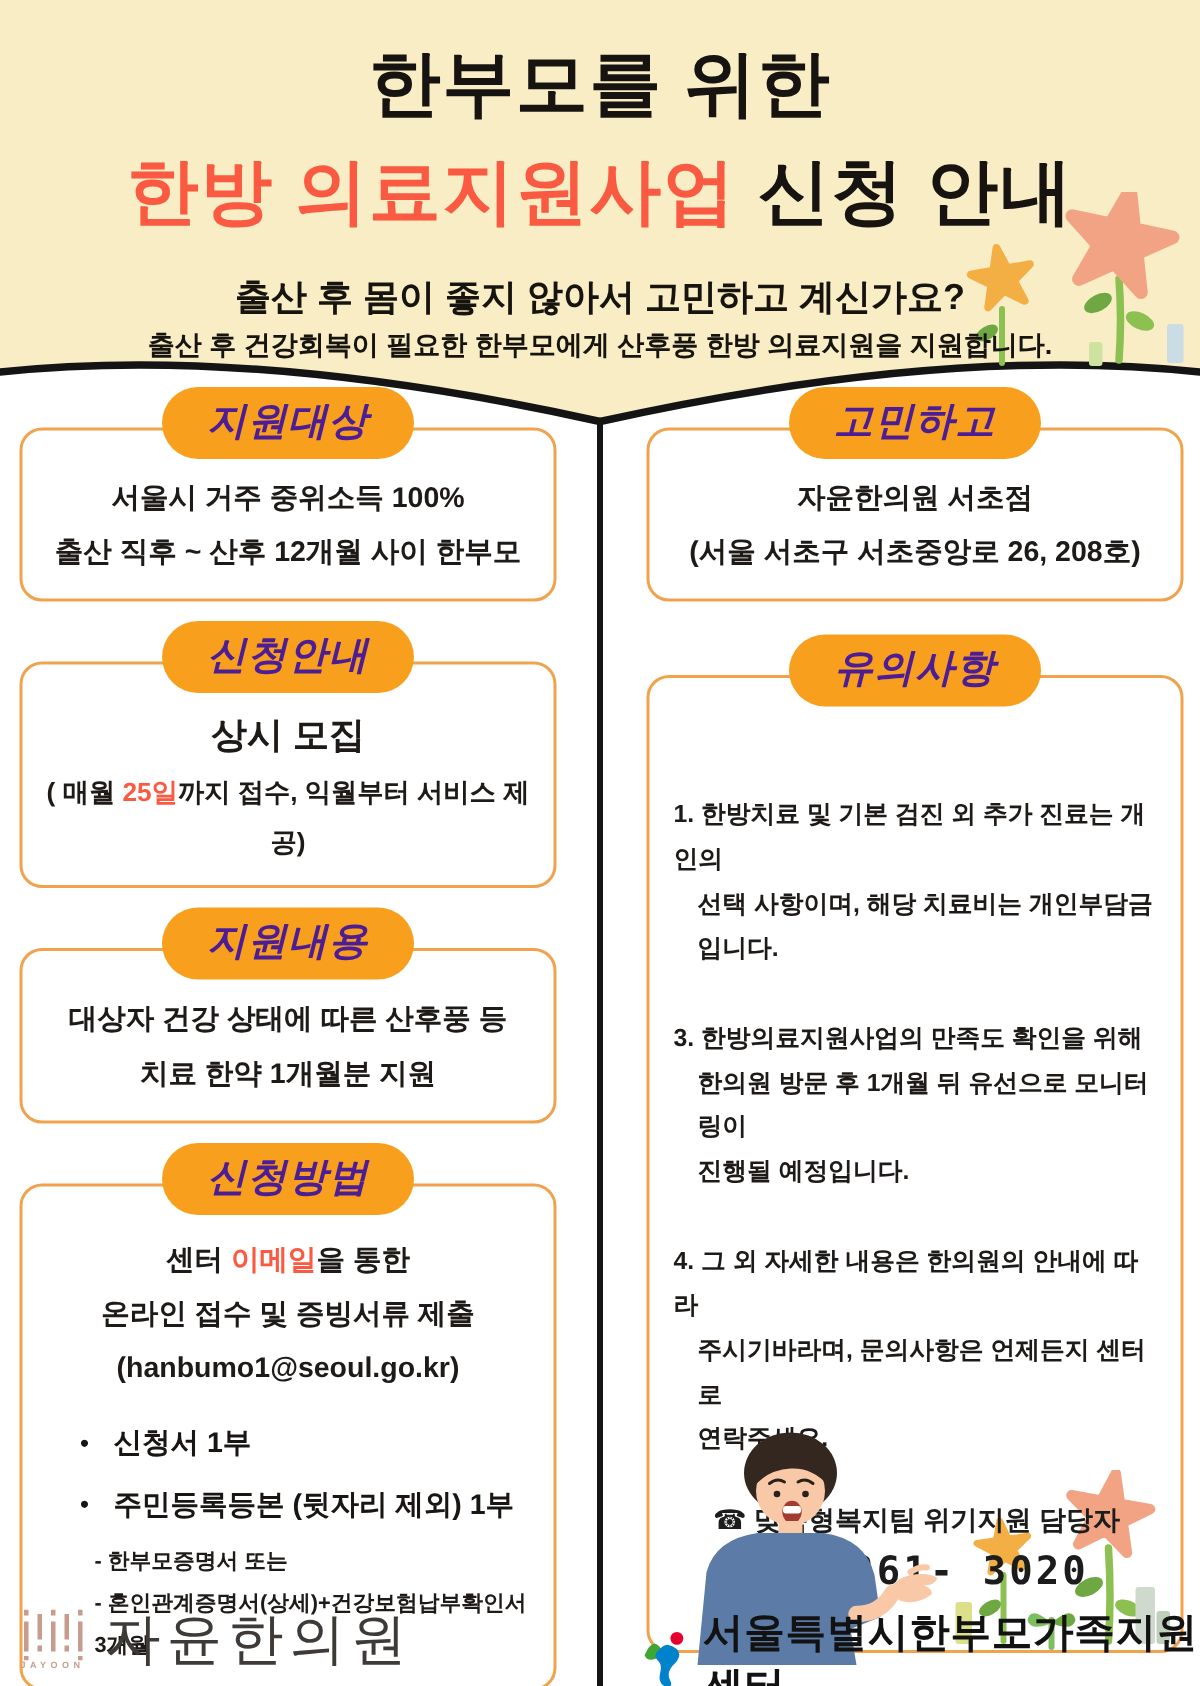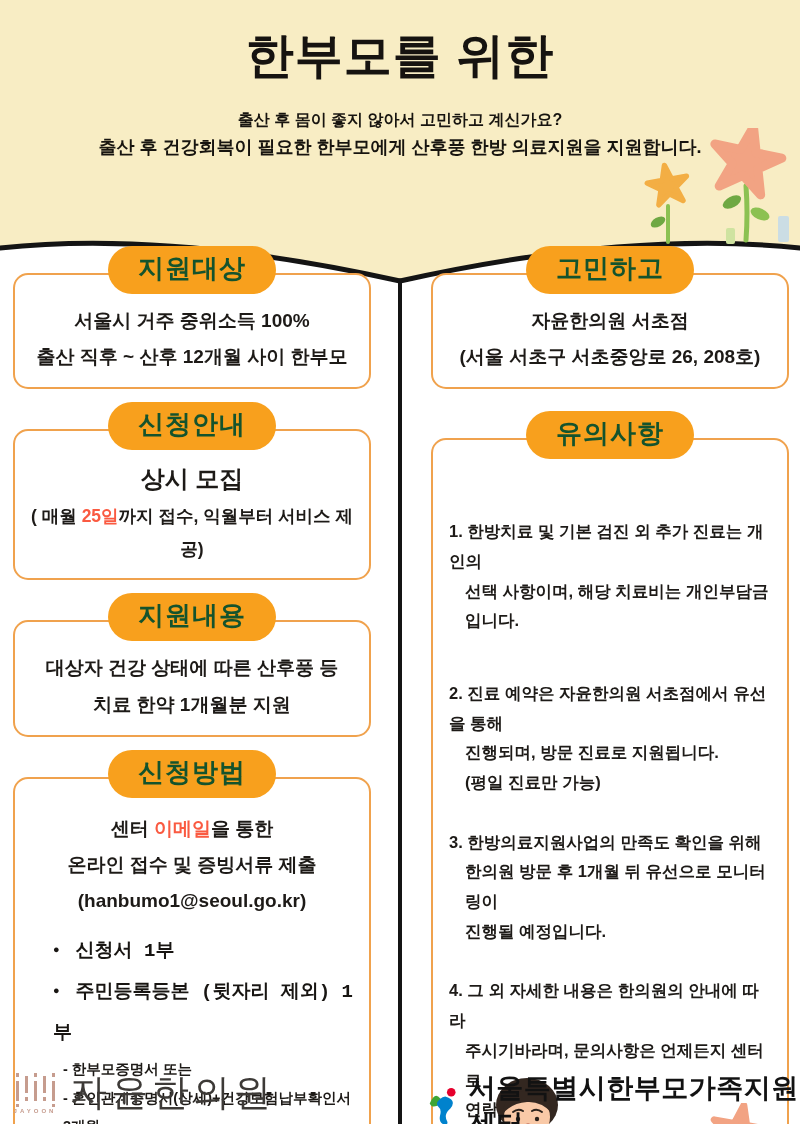--- a/index.html
+++ b/index.html
@@ -8,49 +8,49 @@
   #poster {
     position:relative; width:800px; height:1124px; margin:0 auto;
     background:#F8EDC4; overflow:hidden; color:#1C1C1C;
   }
   
   .header { position:absolute; top:0; left:0; width:800px; text-align:center; z-index:3; }
   .title-l1 { margin-top:24px; font-size:48px; font-weight:900; letter-spacing:1px; color:#161310; }
   .title-l2 { margin-top:8px; font-size:48px; font-weight:900; letter-spacing:1px; color:#161310; }
   .title-accent { color:#FA5A41; }
   .subtitle { font-weight:800; color:#17140f; }
-  .sub1 { margin-top:22px; font-size:16px; }
+  .sub1 { margin-top:22px; font-size:24px; }
   .sub2 { margin-top:4px; font-size:18px; }
   
   .decor-top { position:absolute; top:128px; right:0; z-index:2; }
   
   .book { position:absolute; top:0; left:0; z-index:1; }
   
   .col { position:absolute; top:246px; width:358px; z-index:3; }
   .col-left  { left:13px; }
   .col-right { left:431px; }
   .badge {
-    position:relative; z-index:2; width:fit-content; margin:0 auto -21px;
-    background:#F8A01D; color:#14532d; font-weight:800; font-size:26px;
-    padding:5px 30px 8px; border-radius:28px; letter-spacing:1px;
+    position:relative; z-index:2; width:fit-content; margin:12px auto -21px;
+    background:#F8A01D; color:#4c1d95; font-weight:800; font-size:26px;
+    padding:5px 30px 8px; border-radius:28px; letter-spacing:1px;font-style:italic;
   }
   .box {
     position:relative; z-index:1; background:#ffffff;
     border:2.5px solid #F0A24D; border-radius:15px;
     padding:28px 8px 12px; text-align:center;
   }
   .section { margin-bottom:13px; }
   .line { font-size:19px; font-weight:600; line-height:1.9; color:#1d1a17; }
   .line-lg { font-size:24px; font-weight:700; line-height:1.7; }
   .line-sm { font-size:17.5px; font-weight:600; line-height:1.9; }
   .accent { color:#FA5A41; }
   
   .box-method { padding-bottom:14px; }
   .method-intro { margin-top:4px; }
-  .bullets { text-align:left; padding-left:30px; margin-top:12px; list-style:none;font-family:Liberation Mono, monospace; }
+  .bullets { text-align:left; padding-left:30px; margin-top:12px; list-style:none; }
   .bullets li { font-size:19px; font-weight:700; line-height:2.15; color:#181512; }
   .bullets li::before { content:"●"; font-size:11px; vertical-align:3px; margin-right:16px; }
   .sub-bullets { text-align:left; padding-left:40px; margin-top:2px; }
   .sub-bullets .sline { font-size:14.5px; font-weight:600; line-height:1.95; color:#1d1a17; }
   
   .box-notice { min-height:652px; text-align:left; padding:34px 14px 10px 16px; }
   .n-item { margin-bottom:22px;margin-top:43px; }
   .n-line { font-size:16.5px; font-weight:600; line-height:1.8; color:#1d1a17; }
   .n-line.cont { padding-left:16px; }
   .contact { text-align:center; margin-top:26px; position:relative; z-index:2; }
@@ -90,20 +90,21 @@
     </g>
     <g transform="translate(40,58) scale(21) rotate(-10)">
       <path d="M0,-1 L0.224,-0.309 0.951,-0.309 0.363,0.118 0.588,0.809 0,0.382 -0.588,0.809 -0.363,0.118 -0.951,-0.309 -0.224,-0.309 Z" fill="#F3AE44" stroke="#F3AE44" stroke-width="0.25" stroke-linejoin="round"></path>
     </g>
     <rect x="150" y="88" width="11" height="26" rx="2" fill="#CBDDE4"></rect>
     <rect x="98" y="100" width="9" height="16" rx="2" fill="#CFE3A0"></rect>
   </svg>
 
   <div class="header">
     <div class="title-l1">한부모를 위한</div>
+    <div class="title-l2"><span class="title-accent">한방 의료지원사업</span><span> 신청 안내</span></div>
     <div class="subtitle sub1">출산 후 몸이 좋지 않아서 고민하고 계신가요?</div>
     <div class="subtitle sub2">출산 후 건강회복이 필요한 한부모에게 산후풍 한방 의료지원을 지원합니다.</div>
   </div>
 
   <div class="col col-left">
 
     <div class="section">
       <div class="badge">지원대상</div>
       <div class="box">
         <div class="line">서울시 거주 중위소득 100%</div>
@@ -155,25 +156,20 @@
         <div class="line">(서울 서초구 서초중앙로 26, 208호)</div>
       </div>
     </div>
 
     <div class="section" style="margin-top:22px;">
       <div class="badge">유의사항</div>
       <div class="box box-notice">
         <div class="n-item">
           <div class="n-line">1.  한방치료 및 기본 검진 외 추가 진료는 개인의</div>
           <div class="n-line cont">선택 사항이며, 해당 치료비는 개인부담금입니다.</div>
-        </div>
-        <div class="n-item">
-          <div class="n-line">2. 진료 예약은 자윤한의원 서초점에서 유선을 통해</div>
-          <div class="n-line cont">진행되며, 방문 진료로 지원됩니다.</div>
-          <div class="n-line cont">(평일 진료만 가능)</div>
         </div>
         <div class="n-item" style="margin-top:30px;">
           <div class="n-line">3. 한방의료지원사업의 만족도 확인을 위해</div>
           <div class="n-line cont">한의원 방문 후 1개월 뒤 유선으로 모니터링이</div>
           <div class="n-line cont">진행될 예정입니다.</div>
         </div>
         <div class="n-item" style="margin-top:30px;">
           <div class="n-line">4.  그 외 자세한 내용은 한의원의 안내에 따라</div>
           <div class="n-line cont">주시기바라며, 문의사항은 언제든지 센터로</div>
           <div class="n-line cont">연락주세요.</div>

